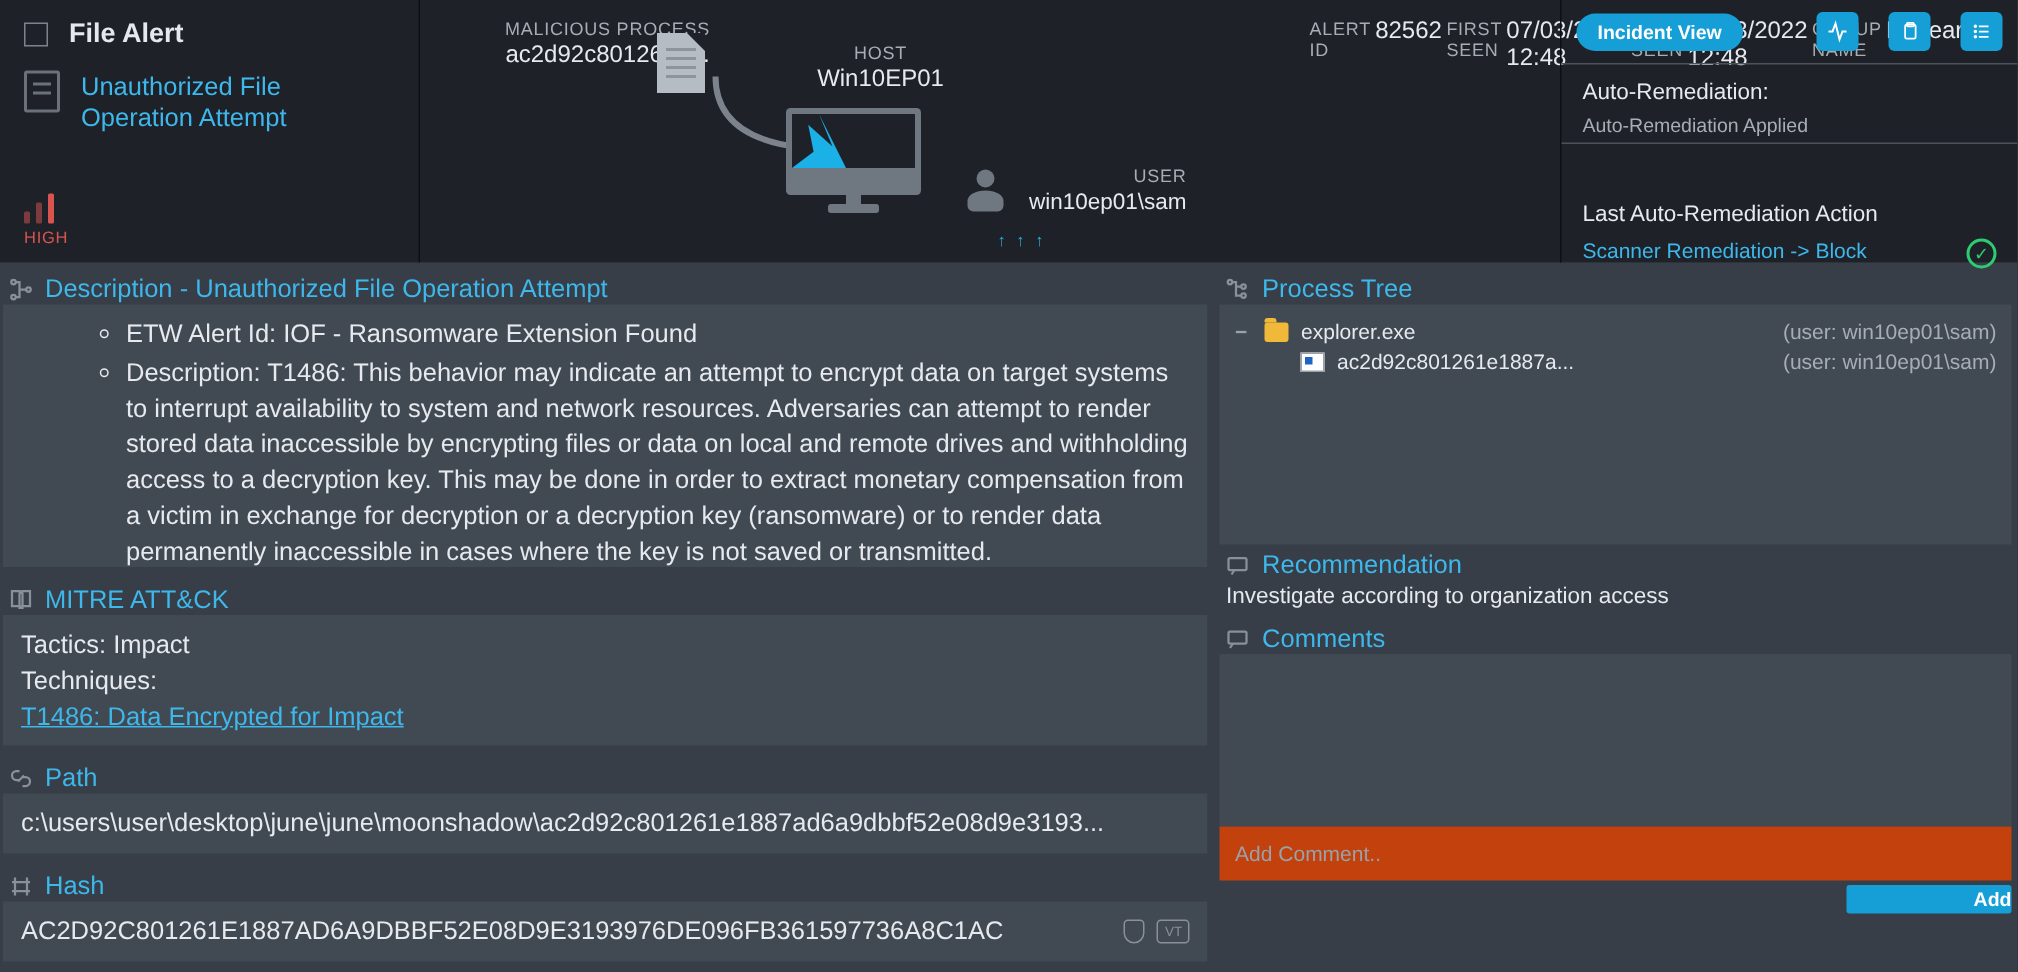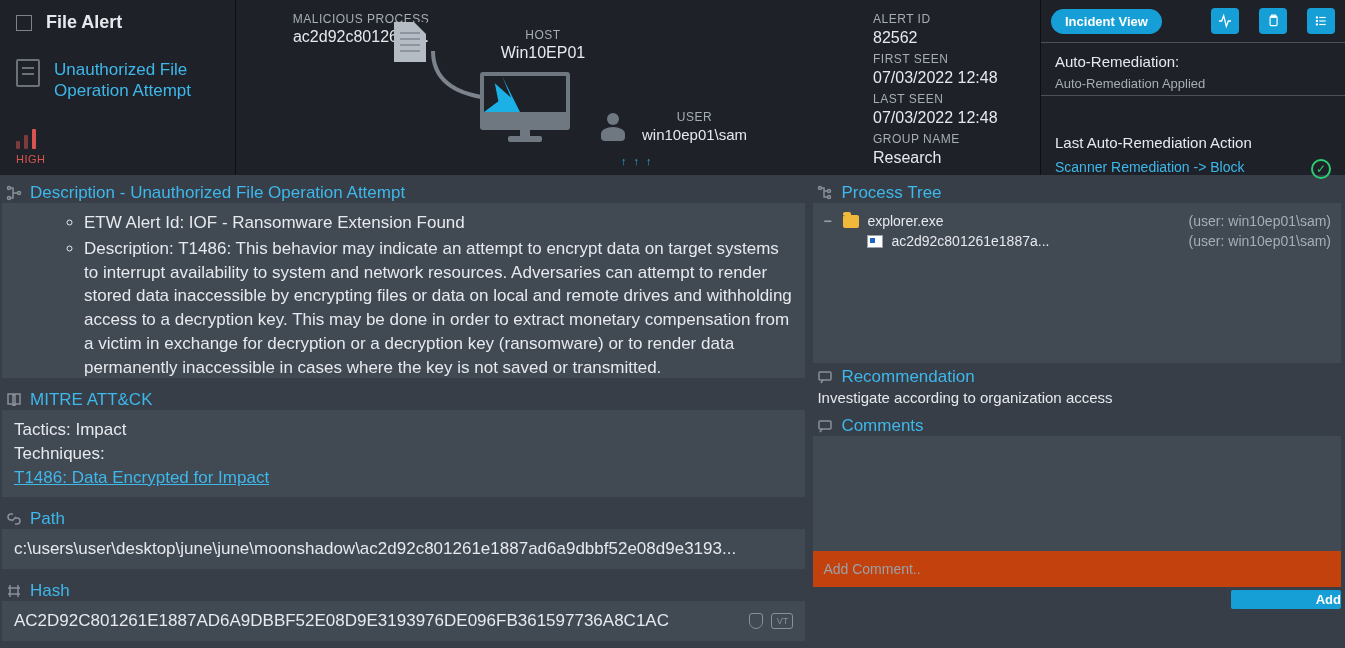--- a/index.html
+++ b/index.html
@@ -26,26 +26,26 @@
     overflow:hidden;
   }
 
   
   .header {
     display:flex;
     height:175px;
     background: var(--bg-darker);
   }
   .header-left {
-    width:236px;
+    width:280px;
     border-right:1px solid #0d0f12;
     display:flex;
     flex-direction:column;
     padding:12px 16px 10px 16px;
-    gap:26px;
+    gap:14px;
   }
   .title-row { display:flex; align-items:center; gap:14px; }
   .checkbox {
     width:16px; height:16px; border:1px solid #7c838c; display:inline-block;
   }
   .title-text { font-size:18px; font-weight:600; color: #e5e8ec; }
   .subtitle-row { display:flex; gap:14px; }
   .doc-icon {
     width:24px; min-width:24px; height:28px; border:2px solid #6b7178;
     border-radius:2px; position:relative;
@@ -108,28 +108,28 @@
   .monitor .stand::before {
     content:""; position:absolute; top:-10px; left:50%; transform:translateX(-50%);
     width:10px; height:10px; background:#6f7780;
   }
   .net-up { position:absolute; top:155px; left:385px; color:var(--accent); font-size:11px; letter-spacing:2px;}
 
   .user-box { position:absolute; top:110px; left:362px; display:flex; align-items:flex-end; gap:14px;}
   .user-icon { width:30px; height:30px; position:relative; }
   .user-icon .head { width:12px;height:12px;background:#6f7780;border-radius:50%;margin:0 auto;}
   .user-icon .body { width:24px;height:14px;background:#6f7780;border-radius:50% 50% 4px 4px;margin:2px auto 0;}
-  .user-text .upper-label{ text-align:center;}
+  .user-text .upper-label{ text-align:right;}
   .user-text .value-label{ text-align:left; font-size:15px;}
 
   
   .header-meta {
     width:175px;
     padding:12px 8px;
-    display:flex; flex-direction:column; gap:3px;
+    display:flex; flex-direction:row; gap:3px;
   }
   .meta-label { font-size:12px; color:var(--text-dim); letter-spacing:.5px; }
   .meta-value { font-size:16px; color:#e6e9ed; margin-bottom:2px;}
 
   
   .header-actions {
     width:305px;
     display:flex; flex-direction:column;
     border-left:1px solid #0d0f12;
   }

